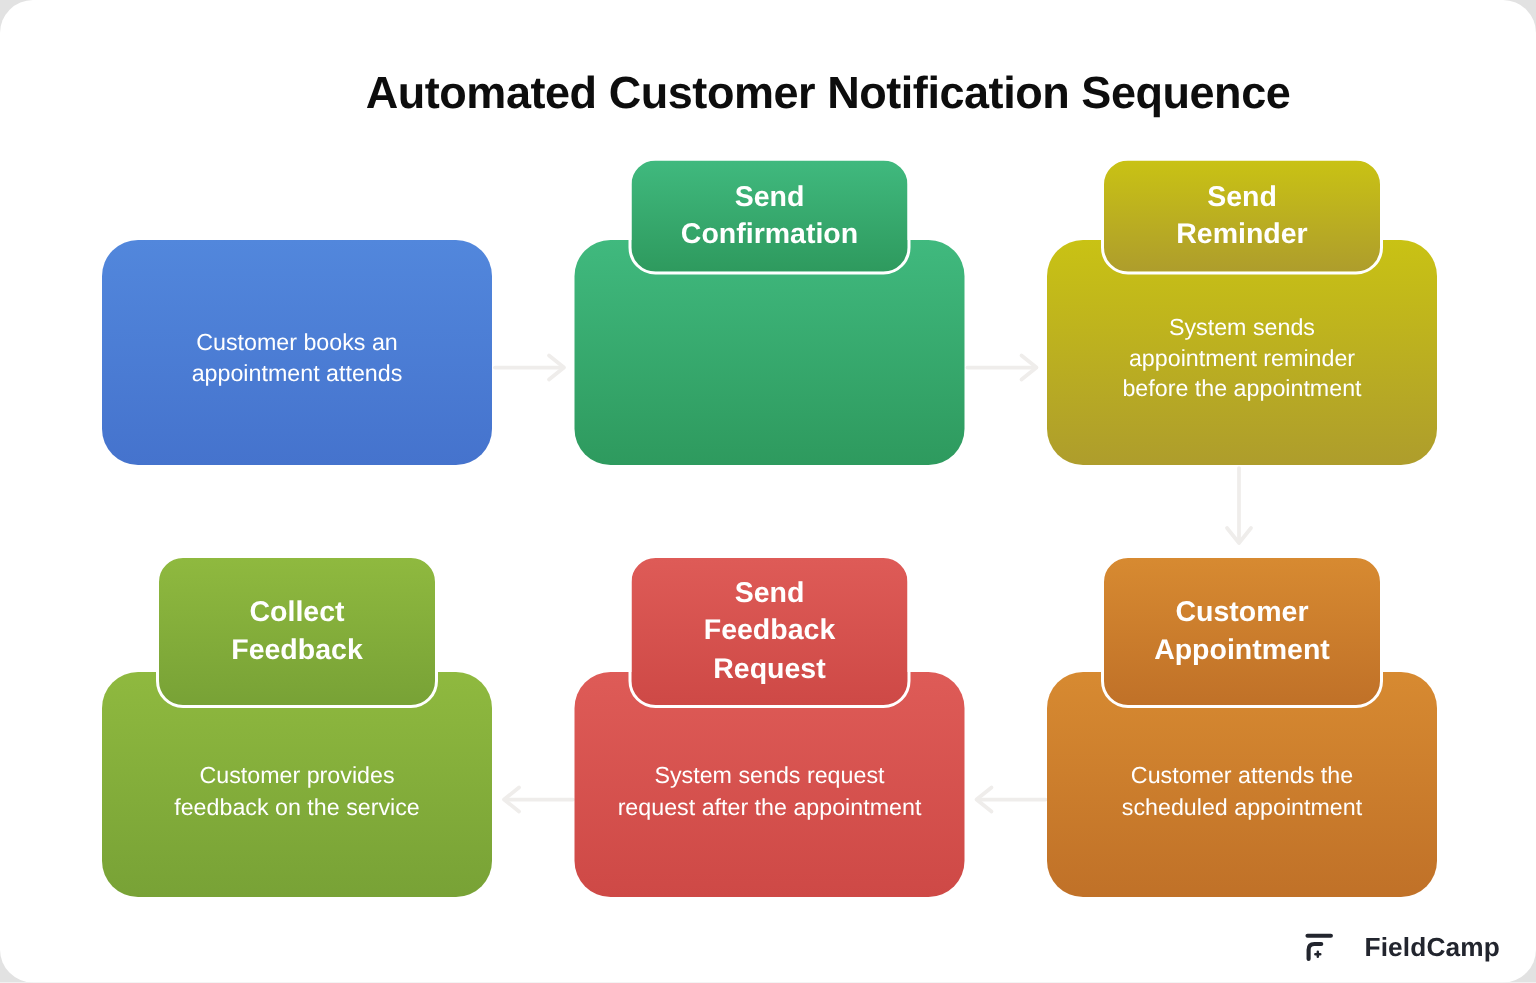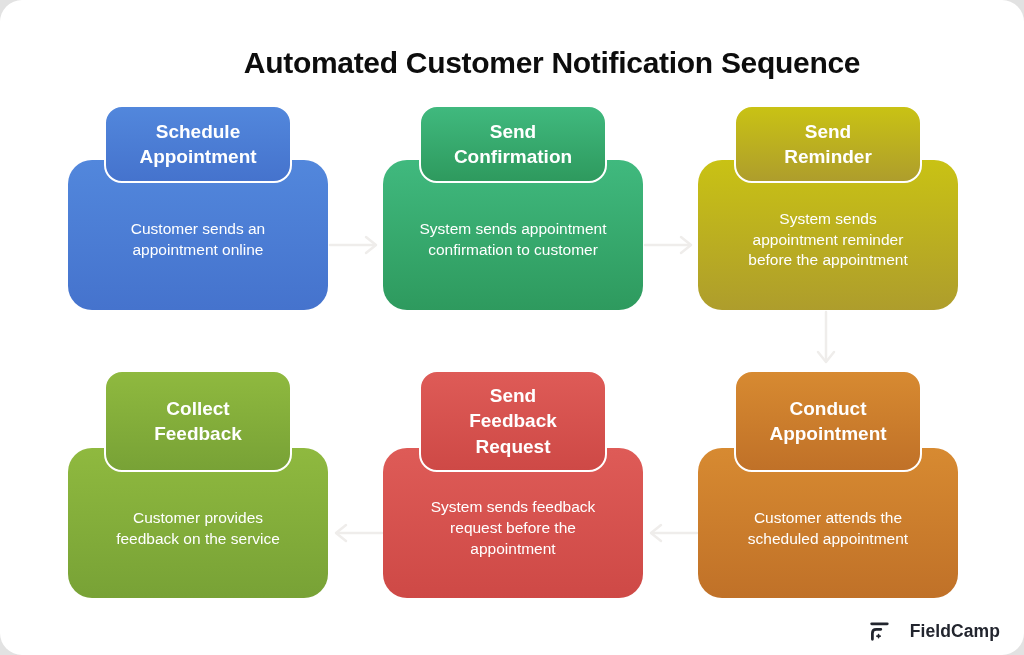--- a/index.html
+++ b/index.html
@@ -86,35 +86,29 @@
     </g>
     <g>
       <line x1="382" y1="533" x2="338" y2="533"></line>
       <path d="M346,525 L336,533 L346,541"></path>
     </g>
   </g>
 </svg>
 
 <div class="step row1 col1 s1">
   <div class="bd"></div>
-  <div class="hdr">
-    <span>Schedule Appointment</span>
-  </div>
   <div class="desc">
-    <span>Customer sends an appointment online</span>
+    <span>Customer books an appointment attends</span>
   </div>
 </div>
 
 <div class="step row1 col2 s2">
   <div class="bd"></div>
   <div class="hdr">
     <span>Send Confirmation</span>
-  </div>
-  <div class="desc">
-    <span>System sends appointment confirmation to customer</span>
   </div>
 </div>
 
 <div class="step row1 col3 s3">
   <div class="bd"></div>
   <div class="hdr">
     <span>Send Reminder</span>
   </div>
   <div class="desc">
     <span>System sends appointment reminder before the appointment</span>
@@ -130,28 +124,28 @@
     <span>Customer provides feedback on the service</span>
   </div>
 </div>
 
 <div class="step row2 col2 s5">
   <div class="bd"></div>
   <div class="hdr">
     <span>Send Feedback Request</span>
   </div>
   <div class="desc">
-    <span>System sends feedback request before the appointment</span>
+    <span>System sends request request after the appointment</span>
   </div>
 </div>
 
 <div class="step row2 col3 s6">
   <div class="bd"></div>
   <div class="hdr">
-    <span>Conduct Appointment</span>
+    <span>Customer Appointment</span>
   </div>
   <div class="desc">
     <span>Customer attends the scheduled appointment</span>
   </div>
 </div>
 
 <div class="logo">
   <svg width="22" height="22" viewBox="0 0 24 24">
     <g stroke="#22252e" fill="none" stroke-linecap="round" stroke-linejoin="round">
       <path d="M4,4.2 H21" stroke-width="3"></path>

